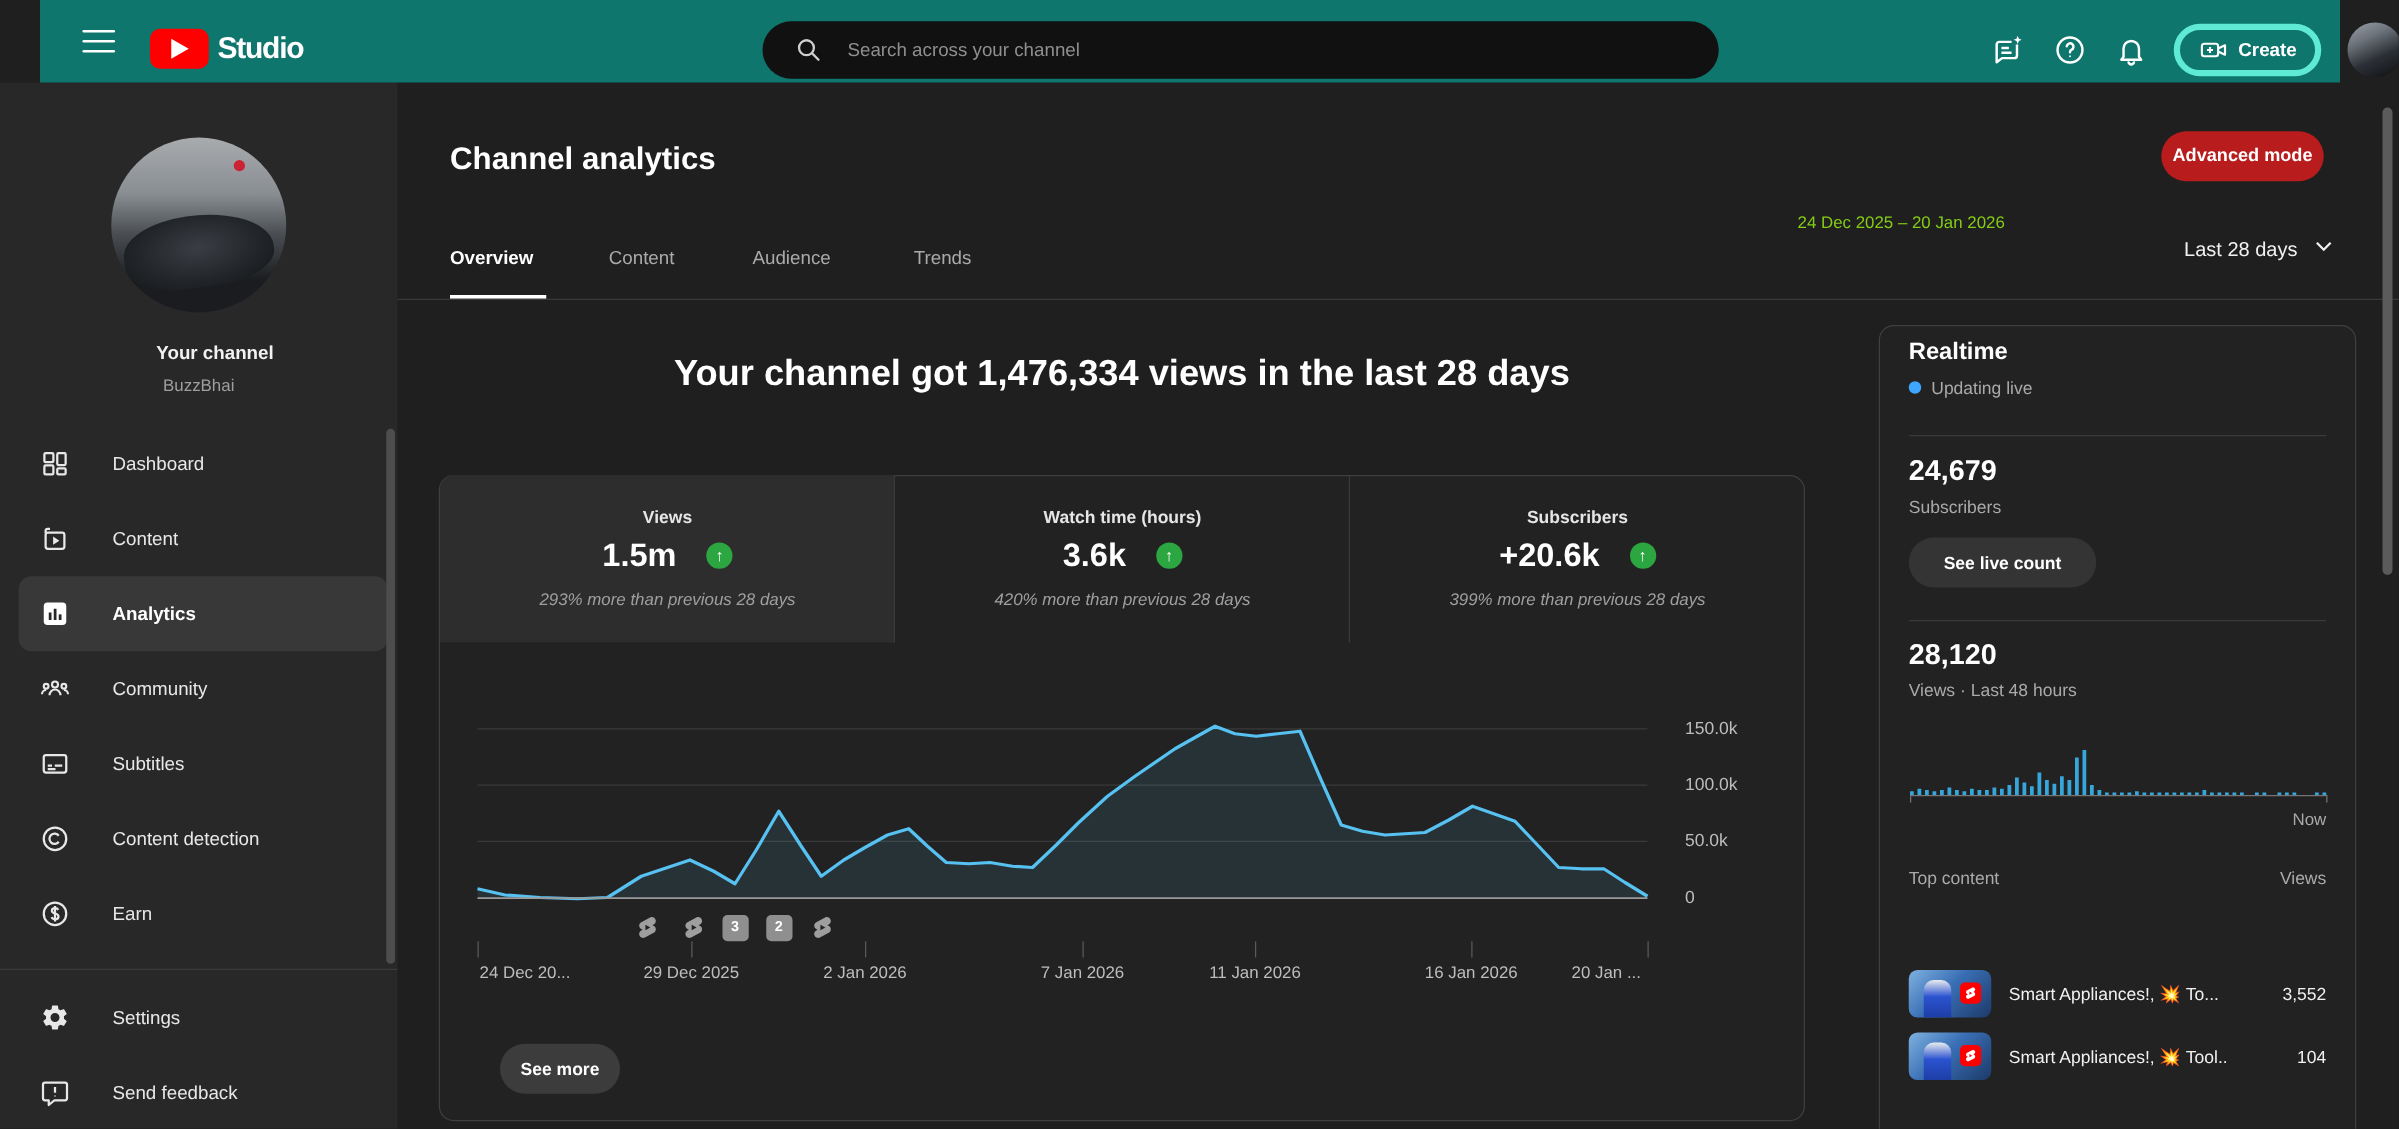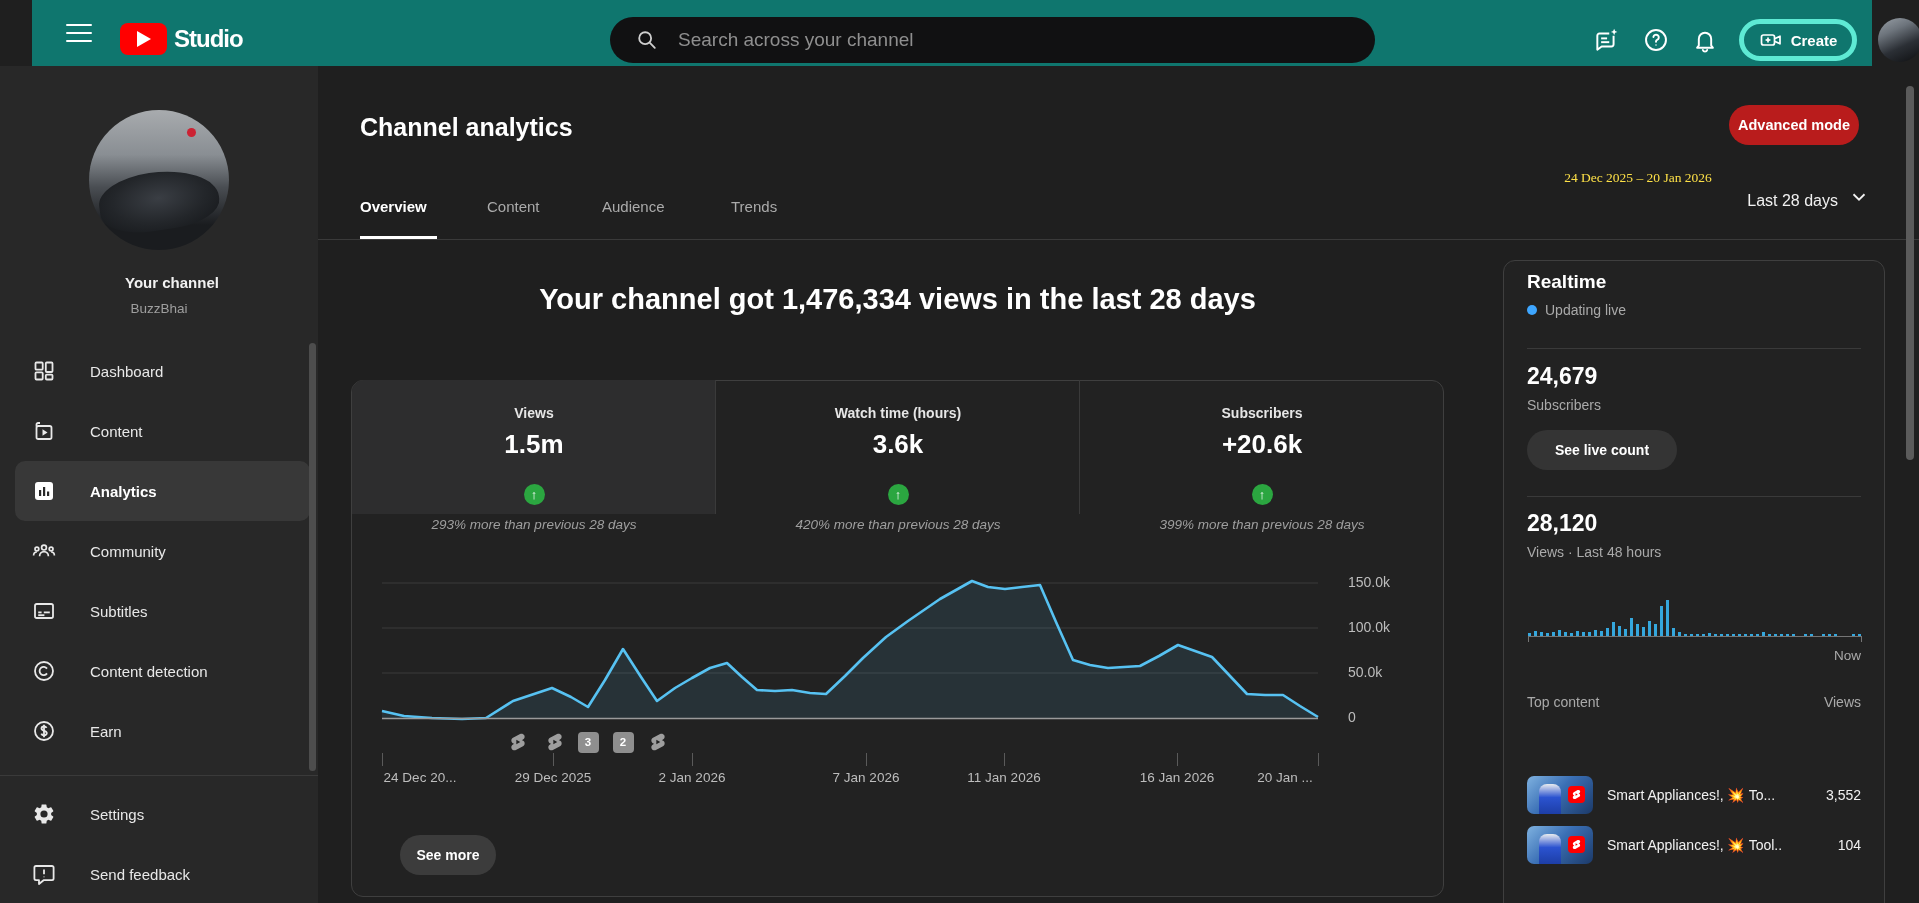--- a/index.html
+++ b/index.html
@@ -12,21 +12,21 @@
   #topbar { left:0; top:0; width:1840px; height:66px; background:#0f766e; z-index:30;margin-left:32px; }
   #hamburger { left:34px; top:24px; width:26px; height:18px; cursor:pointer; }
   #hamburger span { display:block; height:2.4px; background:#fff; margin-bottom:5.4px; border-radius:1px; }
   #logo { left:88px; top:23px; width:47px; height:32px; background:#f00; border-radius:8px; }
   #logo .tri { position:absolute; left:17px; top:8px; width:0; height:0;
     border-left:14px solid #fff; border-top:8px solid transparent; border-bottom:8px solid transparent; }
   #studio-name { left:142px; top:25px; font-size:24px; font-weight:bold; letter-spacing:-1px; color:#fff; }
   #searchbox { left:578px; top:17px; width:765px; height:46px; background:#111112; border-radius:23px;
     display:flex; align-items:center; padding-left:26px; }
   #searchbox input { background:transparent; border:none; outline:none; color:#f1f1f1;
-    font-size:19px; width:640px; margin-left:20px; font-family:inherit; }
+    font-size:15px; width:640px; margin-left:20px; font-family:inherit; }
   #searchbox input::placeholder { color:#8f8f8f; }
   .tb-icon { width:26px; height:26px; top:27px; cursor:pointer; }
   #create-btn { left:1707px; top:19px; width:118px; height:42px; border:5px solid #5eead4; border-radius:21px;
     display:flex; align-items:center; justify-content:center; gap:8px; cursor:pointer; }
   #create-btn span { font-size:15px; font-weight:bold; color:#fff; }
   #avatar-top { left:1846px; top:18px; width:44px; height:44px; border-radius:50%;
     background:linear-gradient(155deg,#9aa1a8 0%,#6d747c 30%,#2b2f35 62%,#0d0e10 100%); }
 
   
   #sidebar { left:0; top:66px; width:318px; height:837px; background:#282828; z-index:20; }
@@ -46,34 +46,34 @@
   #sidebar-scrollbar { left:309px; top:277px; width:7px; height:428px; background:#4d4d4d; border-radius:4px; }
 
   
   #page-title { left:360px; top:113px; font-size:25px; font-weight:bold; color:#fff; }
   #advanced-mode { left:1729px; top:105px; width:130px; height:40px; background:#b91c1c; border-radius:20px;
     display:flex; align-items:center; justify-content:center; font-size:14.5px; font-weight:bold; color:#fff; cursor:pointer; }
   .tab { top:198px; height:40px; font-size:15px; color:#aaa; cursor:pointer; }
   .tab.active { color:#fff; font-weight:bold; }
   #tab-underline { left:360px; top:236px; width:77px; height:3px; background:#fff; }
   #tabs-divider { left:318px; top:239px; width:1601px; height:1px; background:#3a3a3a; }
-  #date-range-label { left:1438px; top:170px; width:400px; text-align:center; font-size:13.5px; color:#fde047;font-family:Liberation Serif, serif; }
+  #date-range-label { left:1438px; top:170px; width:400px; text-align:left; font-size:13.5px; color:#84cc16; }
   #date-preset { left:1438px; top:192px; width:400px; text-align:right; font-size:16px; color:#f1f1f1; }
   #date-chevron { left:1848px; top:186px; width:22px; height:22px; cursor:pointer; }
 
   
   #headline { left:351px; top:283px; width:1093px; text-align:center; font-size:29px; font-weight:bold; color:#fff; }
 
   
   #chart-card { left:351px; top:380px; width:1093px; height:517px; border:1px solid #3f3f3f;
     border-radius:12px; background:#222; }
   .metric { top:380px; width:364px; height:134px; cursor:pointer; text-align:center; }
   .metric.selected { background:#2d2d2e; border-radius:12px 0 0 0; }
   .metric .m-label { margin-top:25px; font-size:14px; font-weight:bold; color:#e6e6e6; }
-  .metric .m-value-row { margin-top:8px; display:flex; align-items:center; justify-content:center; gap:24px;flex-direction:column; }
+  .metric .m-value-row { margin-top:8px; display:flex; align-items:center; justify-content:center; gap:24px; }
   .metric .m-value { font-size:26px; font-weight:bold; color:#fff; }
   .up-badge { width:21px; height:21px; border-radius:50%; background:#2ba640; color:#fff; font-size:13px;
     font-weight:bold; display:flex; align-items:center; justify-content:center; }
   .metric .m-sub { margin-top:12px; font-size:13.5px; font-style:italic; color:#9f9f9f; }
   .metric-sep { top:380px; width:1px; height:134px; background:#3a3a3a; }
 
   #main-chart-svg { left:0; top:0; width:1919px; height:903px; pointer-events:none; z-index:5; }
   .ylabel { left:1348px; width:70px; font-size:14px; color:#bdbdbd; }
   .xlabel { top:770px; font-size:13.5px; color:#bdbdbd; transform:translateX(-50%); white-space:nowrap; }
   .xtick { top:753px; width:1px; height:13px; background:#5a5a5a; }

